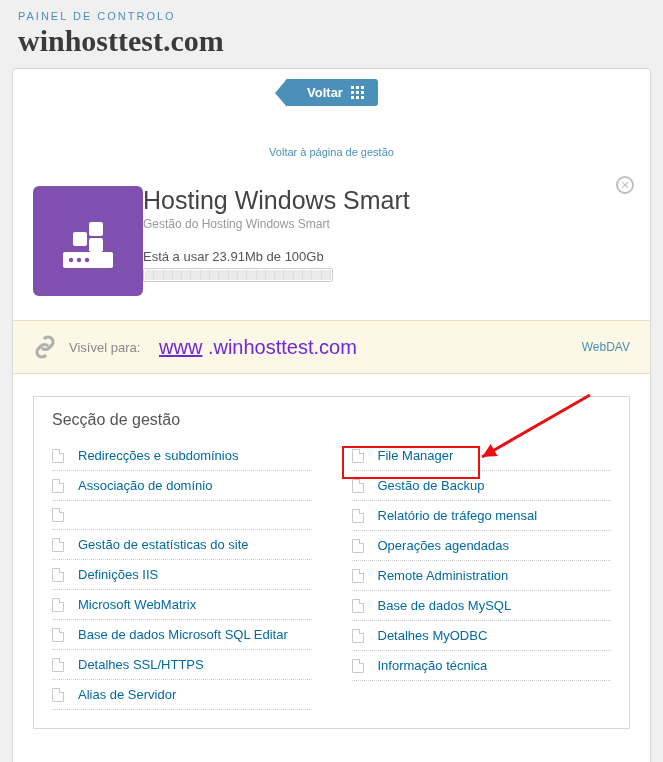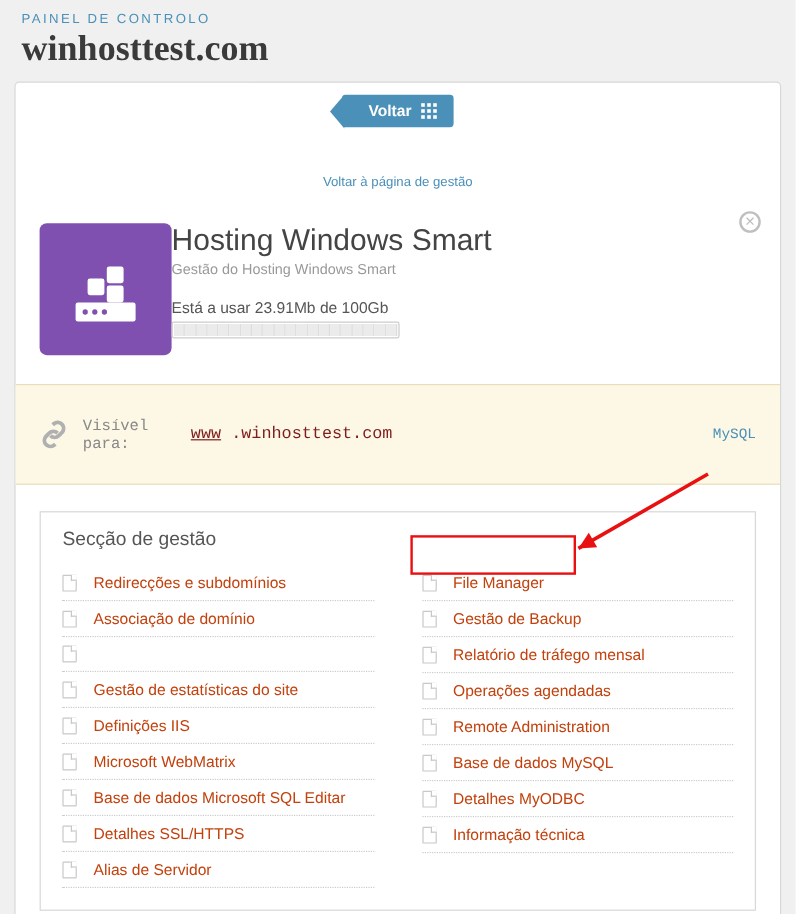--- a/index.html
+++ b/index.html
@@ -135,38 +135,37 @@
 }
 .progress-ticks span {
   flex: 1;
   border-right: 1px solid #ddd;
   background: #ebebeb;
 }
 .visible-bar {
   background: #fdf8e6;
   border-top: 1px solid #e8dfb8;
   border-bottom: 1px solid #e8dfb8;
-  padding: 26px 20px;
-  display: flex;
-  align-items: center;
-  font-family: Liberation Mono, monospace;
+  padding: 14px 20px;
+  display: flex;
+  align-items: center;
 }
 .link-icon {
   width: 24px; height: 24px;
   color: #b0b0b0;
   margin-right: 12px;
 }
 .visible-label {
   color: #888;
   font-size: 13px;
   width: 90px;
 }
 .visible-url {
-  color: #7f1d1d;
-  font-size: 14px;
+  color: #6d28d9;
+  font-size: 20px;
 }
 .visible-url .www { text-decoration: underline; }
 .edit-link {
   margin-left: auto;
   color: #4a90b8;
   font-size: 12px;
   cursor: pointer;
 }
 .mgmt-section {
   margin: 22px 20px 36px 20px;
@@ -202,21 +201,21 @@
 .doc-icon::after {
   content: "";
   position: absolute;
   right: -1px; top: -1px;
   width: 4px; height: 4px;
   background: #fff;
   border-left: 1px solid #c8c8c8;
   border-bottom: 1px solid #c8c8c8;
 }
 .mgmt-link {
-  color: #c2410c;
+  color: #0369a1;
   text-decoration: none;
   cursor: pointer;
 }
 .highlight-box {
   position: absolute;
   border: 2px solid #e81010;
   pointer-events: none;
 }
 .arrow {
   position: absolute;
@@ -298,21 +297,21 @@
   </div>
 
   <div class="visible-bar">
     <svg class="link-icon" viewBox="0 0 24 24">
       <path fill="none" stroke="currentColor" stroke-width="3.2" d="M9 13a5 5 0 007 0l3-3a5 5 0 00-7-7l-1 1M15 11a5 5 0 00-7 0l-3 3a5 5 0 007 7l1-1"></path>
     </svg>
     <span class="visible-label">Visível para:</span>
     <span class="visible-url">
       <span class="www">www</span><span> .winhosttest.com</span>
     </span>
-    <a class="edit-link">MySQL</a>
+    <a class="edit-link">WebDAV</a>
   </div>
 
   <div class="mgmt-section">
     <div class="mgmt-title">Secção de gestão</div>
     <div class="mgmt-cols">
       <div class="mgmt-col" id="col-left">
           <div class="mgmt-item">
             <span class="doc-icon"></span>
             <a class="mgmt-link">Redirecções e subdomínios</a>
           </div>

